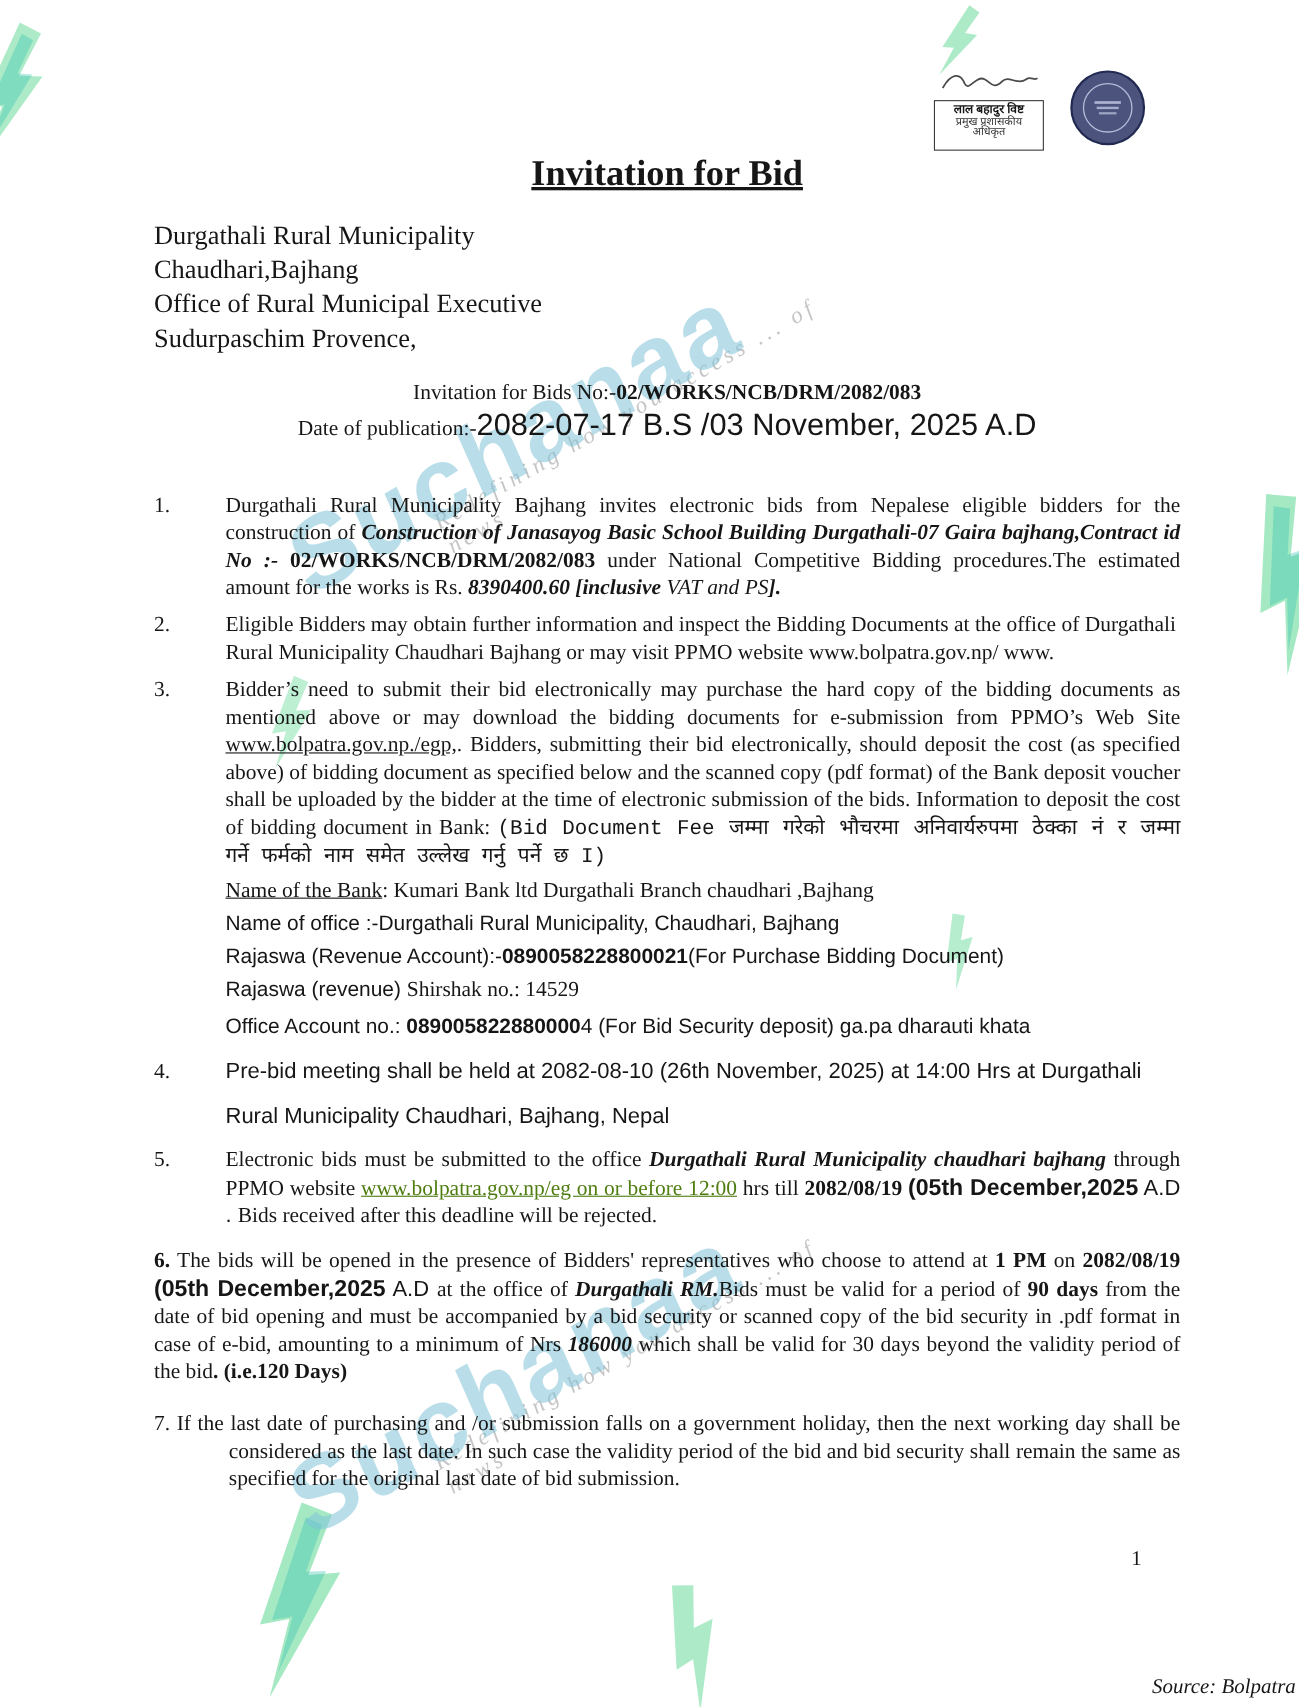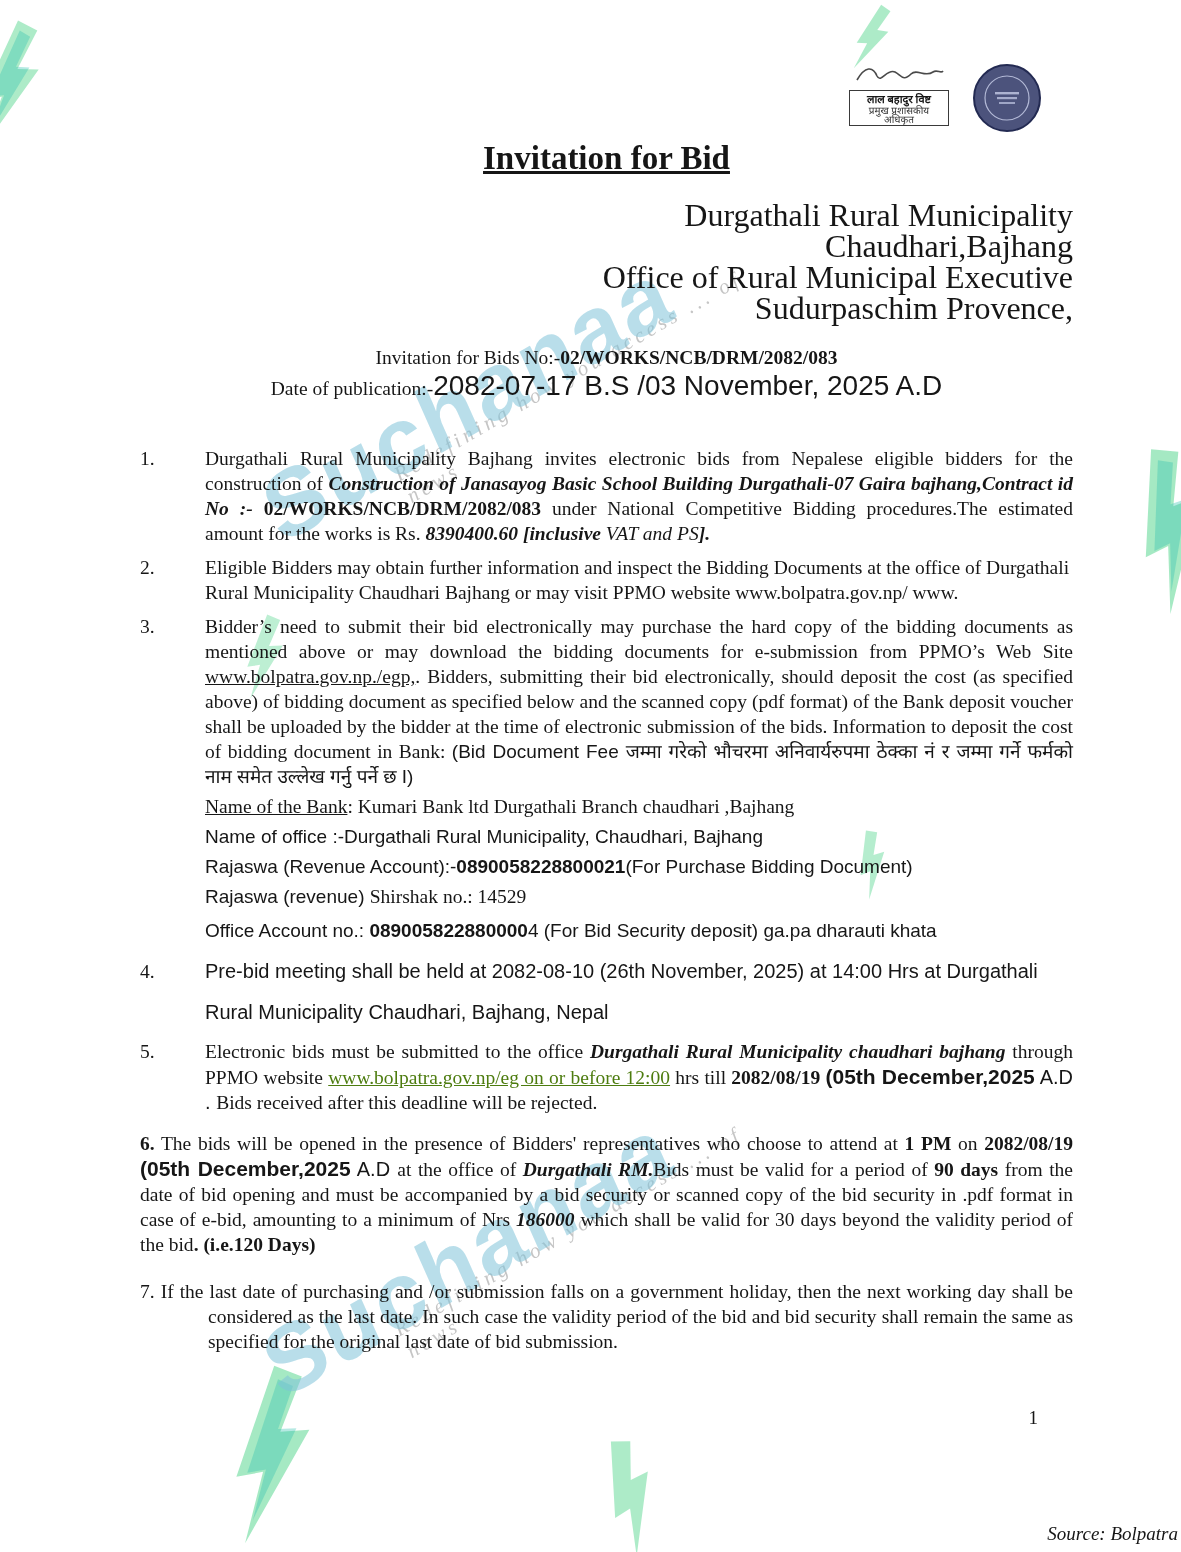--- a/index.html
+++ b/index.html
@@ -16,38 +16,38 @@
     font-weight:bold; font-size:92px; letter-spacing:3px;
     color:rgba(128,194,216,0.55); transform:skewX(-6deg);
   }
   .wm-tag {
     font-family:"Liberation Serif",serif; font-style:italic;
     font-size:21px; letter-spacing:4px; color:rgba(150,150,150,0.55);
     margin:4px 0 0 130px;
   }
   .stamps { position:absolute; top:62px; right:138px; z-index:3; display:flex; gap:22px; align-items:flex-start; }
   .sig-stamp { width:100px; text-align:center; }
-  .sig-box { border:1.5px solid #3a3a3a; padding:2px 3px 1px 3px; margin-top:-4px; background:rgba(255,255,255,0.6); }
+  .sig-box { border:1.5px solid #3a3a3a; padding:2px 3px 11px 3px; margin-top:-4px; background:rgba(255,255,255,0.6); }
   .sig-name { font-size:11px; font-weight:bold; line-height:13px; }
   .sig-title { font-size:10px; line-height:9px; color:#333; }
   .content { position:relative; z-index:2; padding:138px 108px 0 140px; }
   .title {
     text-align:center; font-size:33px; line-height:40px; font-weight:bold;
     text-decoration:underline; margin-bottom:22px;
   }
-  .org { text-align:right; font-size:32px; line-height:31px; }
+  .org { text-align:left; font-size:24px; line-height:31px; }
   .bid-lines { text-align:center; margin-top:20px; }
   .bid-line1 { font-size:19.5px; line-height:27px; }
   .bid-line2 { font-size:19.5px; line-height:30px; }
   .b { font-weight:bold; }
   .i { font-style:italic; }
   .bi { font-weight:bold; font-style:italic; }
   .u { text-decoration:underline; color:inherit; }
   .bluelink { color:#4d7c0f; text-decoration:underline; }
-  .sans { font-family:Liberation Sans, sans-serif; font-size:19px; }
+  .sans { font-family:Liberation Mono, monospace; font-size:19px; }
   .sansb { font-family:"Liberation Sans","DejaVu Sans",sans-serif; font-weight:bold; font-size:21px; }
   .sansbig { font-family:"Liberation Sans","DejaVu Sans",sans-serif; font-size:20px; }
   .pubval { font-family:"Liberation Sans","DejaVu Sans",sans-serif; font-weight:normal; font-size:28px; }
   .list { margin-top:42px; }
   .li { display:flex; margin-bottom:9px; }
   .num { width:65px; flex:0 0 65px; }
   .li-body { flex:1; }
   .just { text-align:justify; }
   .subline { margin-top:5px; font-family:"Liberation Sans","DejaVu Sans",sans-serif; font-size:19px; }
   .subline-serif { margin-top:5px; }

